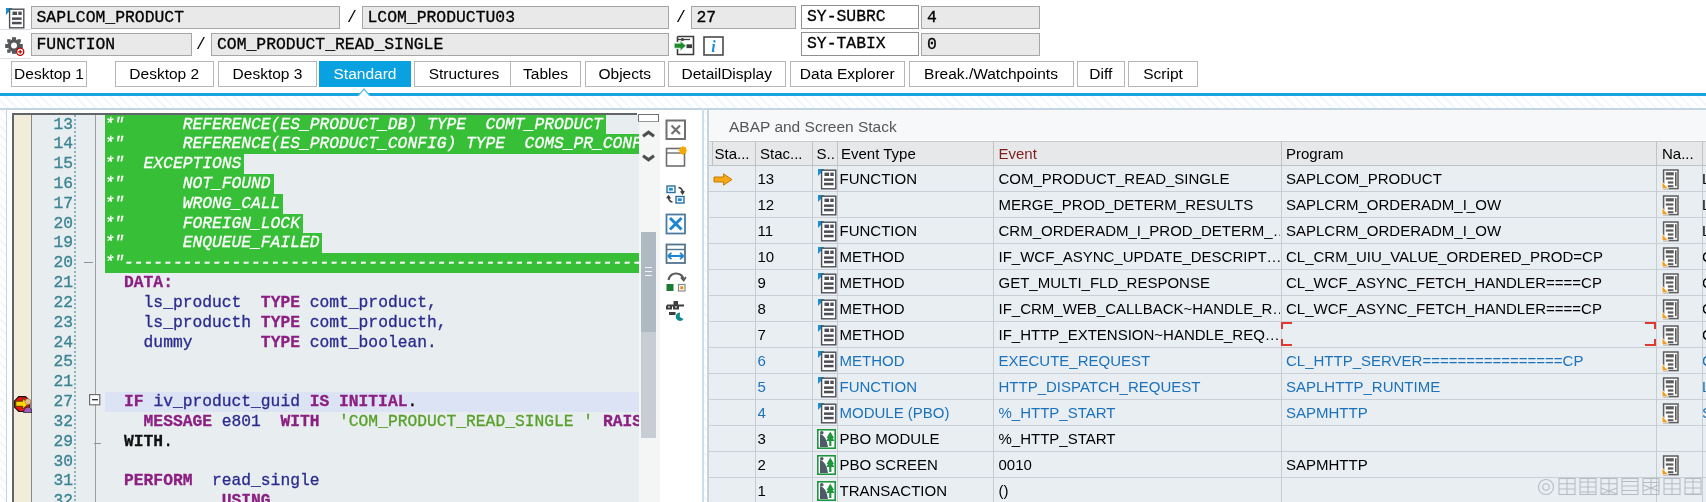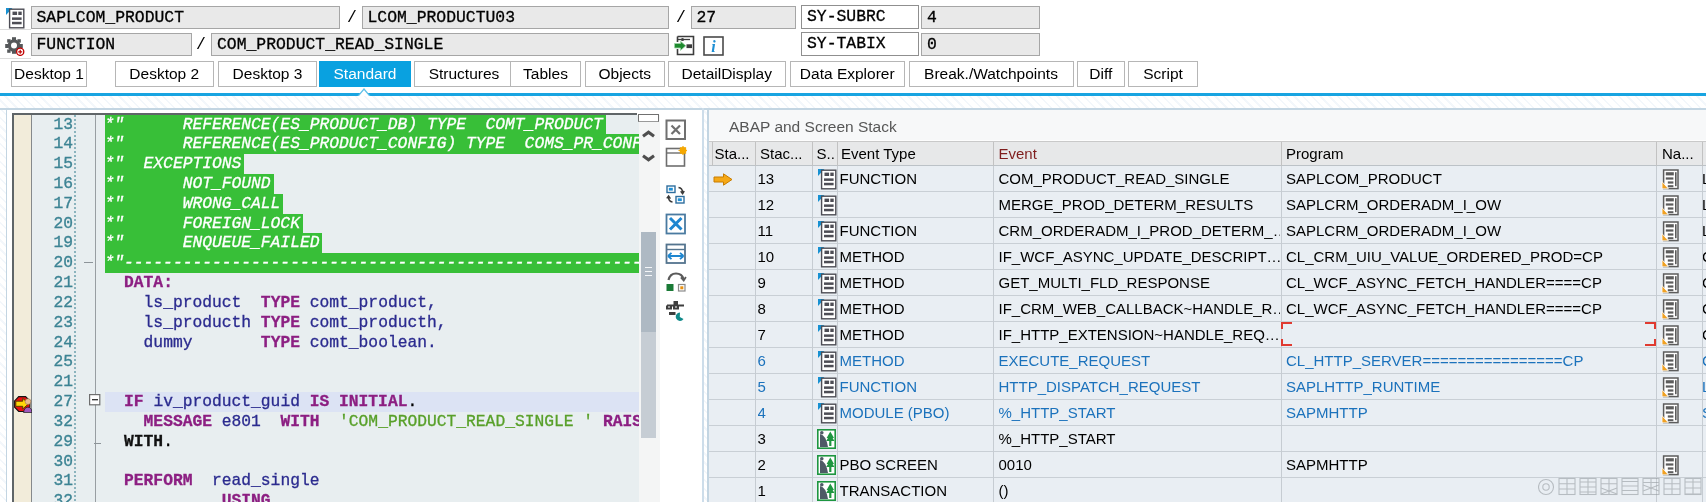--- a/index.html
+++ b/index.html
@@ -293,20 +293,21 @@
 <div class="cell blue" style="left:577px;top:208px;width:369px">SAPLHTTP_RUNTIME</div>
 <div class="cell blue" style="left:993px;top:208px;width:5px">L</div>
 <div class="a" style="left:0;top:234px;width:997px;height:26px;background:#e9eef3;border-bottom:1px solid #c9cfd5"></div>
 <div class="cell blue" style="left:48.5px;top:234px">4</div>
 <div class="cell blue" style="left:130.5px;top:234px;width:152px">MODULE (PBO)</div>
 <div class="cell blue" style="left:289.5px;top:234px;width:281px">%_HTTP_START</div>
 <div class="cell blue" style="left:577px;top:234px;width:369px">SAPMHTTP</div>
 <div class="cell blue" style="left:993px;top:234px;width:5px">S</div>
 <div class="a" style="left:0;top:260px;width:997px;height:26px;background:#e9eef3;border-bottom:1px solid #c9cfd5"></div>
 <div class="cell" style="left:48.5px;top:260px">3</div>
+<div class="cell" style="left:130.5px;top:260px;width:152px">PBO MODULE</div>
 <div class="cell" style="left:289.5px;top:260px;width:281px">%_HTTP_START</div>
 <div class="a" style="left:0;top:286px;width:997px;height:26px;background:#e9eef3;border-bottom:1px solid #c9cfd5"></div>
 <div class="cell" style="left:48.5px;top:286px">2</div>
 <div class="cell" style="left:130.5px;top:286px;width:152px">PBO SCREEN</div>
 <div class="cell" style="left:289.5px;top:286px;width:281px">0010</div>
 <div class="cell" style="left:577px;top:286px;width:369px">SAPMHTTP</div>
 <div class="a" style="left:0;top:312px;width:997px;height:26px;background:#e9eef3;border-bottom:1px solid #c9cfd5"></div>
 <div class="cell" style="left:48.5px;top:312px">1</div>
 <div class="cell" style="left:130.5px;top:312px;width:152px">TRANSACTION</div>
 <div class="cell" style="left:289.5px;top:312px;width:281px">()</div>

